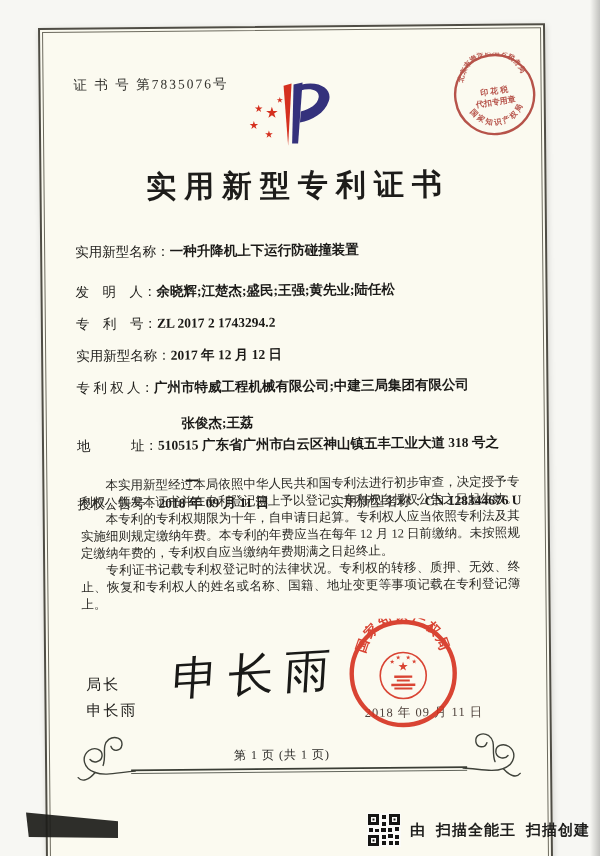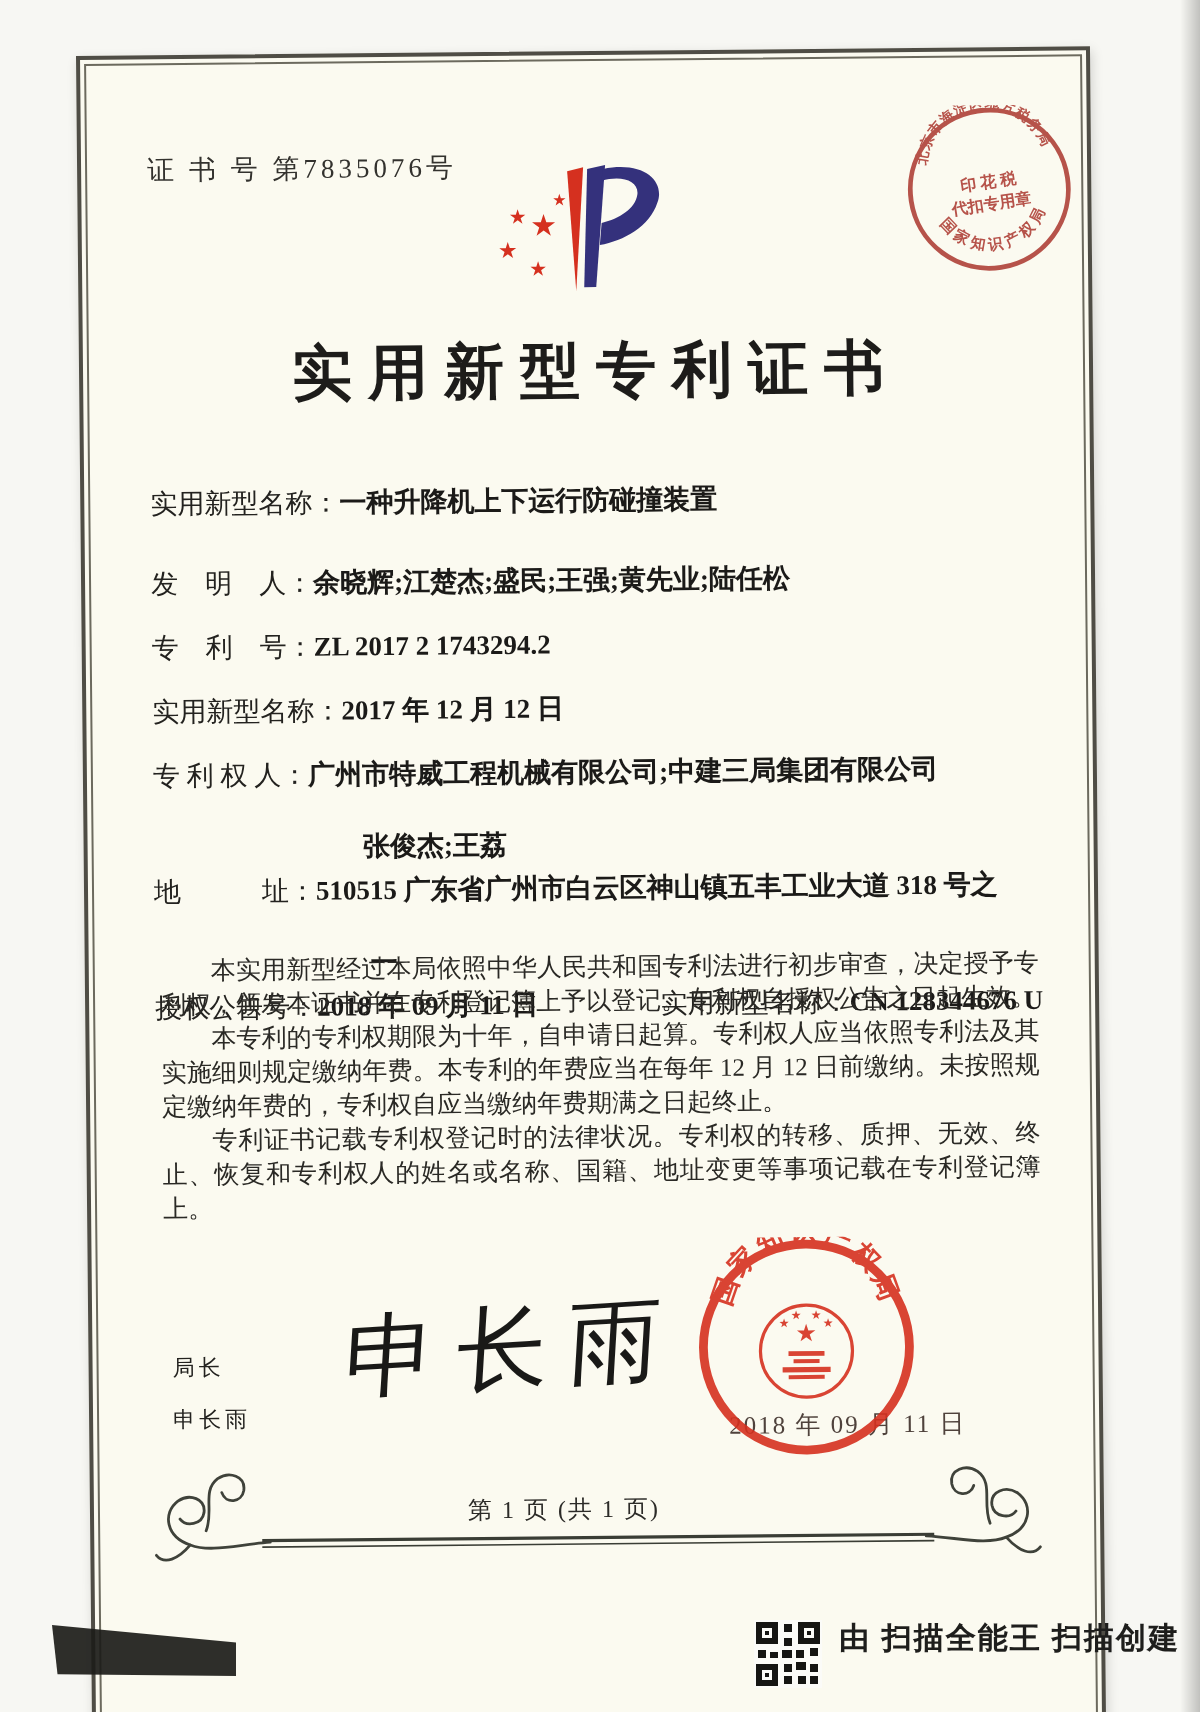--- a/index.html
+++ b/index.html
@@ -38,41 +38,41 @@
   .frow.r-name{margin-bottom:22px;}
   .frow.r-patentee{margin-bottom:4px;}
   .frow.r-address{margin-bottom:4px;}
   .frow.r-grant{justify-content:space-between;margin-bottom:0;}
   .pair{display:flex;}
   .paragraphs{
     position:absolute;top:448px;left:36px;right:28px;
     font-size:12.5px;line-height:1.36;text-align:justify;color:#2a2925;
   }
   .paragraphs p{margin:0;text-indent:2em;}
-  .issuer{position:absolute;left:40px;top:642px;font-size:11px;letter-spacing:2px;line-height:26px;color:#23221f;}
+  .issuer{position:absolute;left:40px;top:642px;font-size:15px;letter-spacing:2px;line-height:26px;color:#23221f;}
   .sig-script{
     position:absolute;left:126px;top:616px;
     font-size:46px;letter-spacing:10px;color:#191917;
     transform:rotate(-3deg) skewX(-7deg);font-weight:500;
   }
   .seal-tax{position:absolute;left:412px;top:27px;z-index:5;}
   .seal-cnipa{position:absolute;left:302px;top:592px;z-index:6;}
   .seal-date{
     position:absolute;left:318px;top:678px;width:160px;z-index:5;
     font-size:12.5px;letter-spacing:1px;color:#4f423c;
   }
   .page-num{position:absolute;left:130px;top:719px;width:210px;text-align:center;font-size:12px;letter-spacing:1px;color:#2c2b28;}
   .bottom-rule{position:absolute;left:26px;top:702px;z-index:2;}
   .corner-fold{position:absolute;left:26px;top:794px;width:92px;height:44px;z-index:8;
     background:#1c1c19;
     clip-path:polygon(0% 42%, 100% 62%, 100% 100%, 3% 98%);
     opacity:.92;}
   .watermark{
-    position:absolute;right:10px;bottom:6px;height:40px;display:flex;gap:9px;
-    z-index:50;font-family:Liberation Sans, sans-serif;
+    position:absolute;right:10px;bottom:6px;height:40px;display:flex;align-items:center;gap:9px;
+    z-index:50;font-family:Liberation Mono, monospace;
   }
   .watermark .wm-text{font-size:15px;font-weight:700;letter-spacing:1px;color:#1e1e1c;}
 </style>
 </head>
 <body>
 
 <div class="stage">
 
   <div class="page">
 

